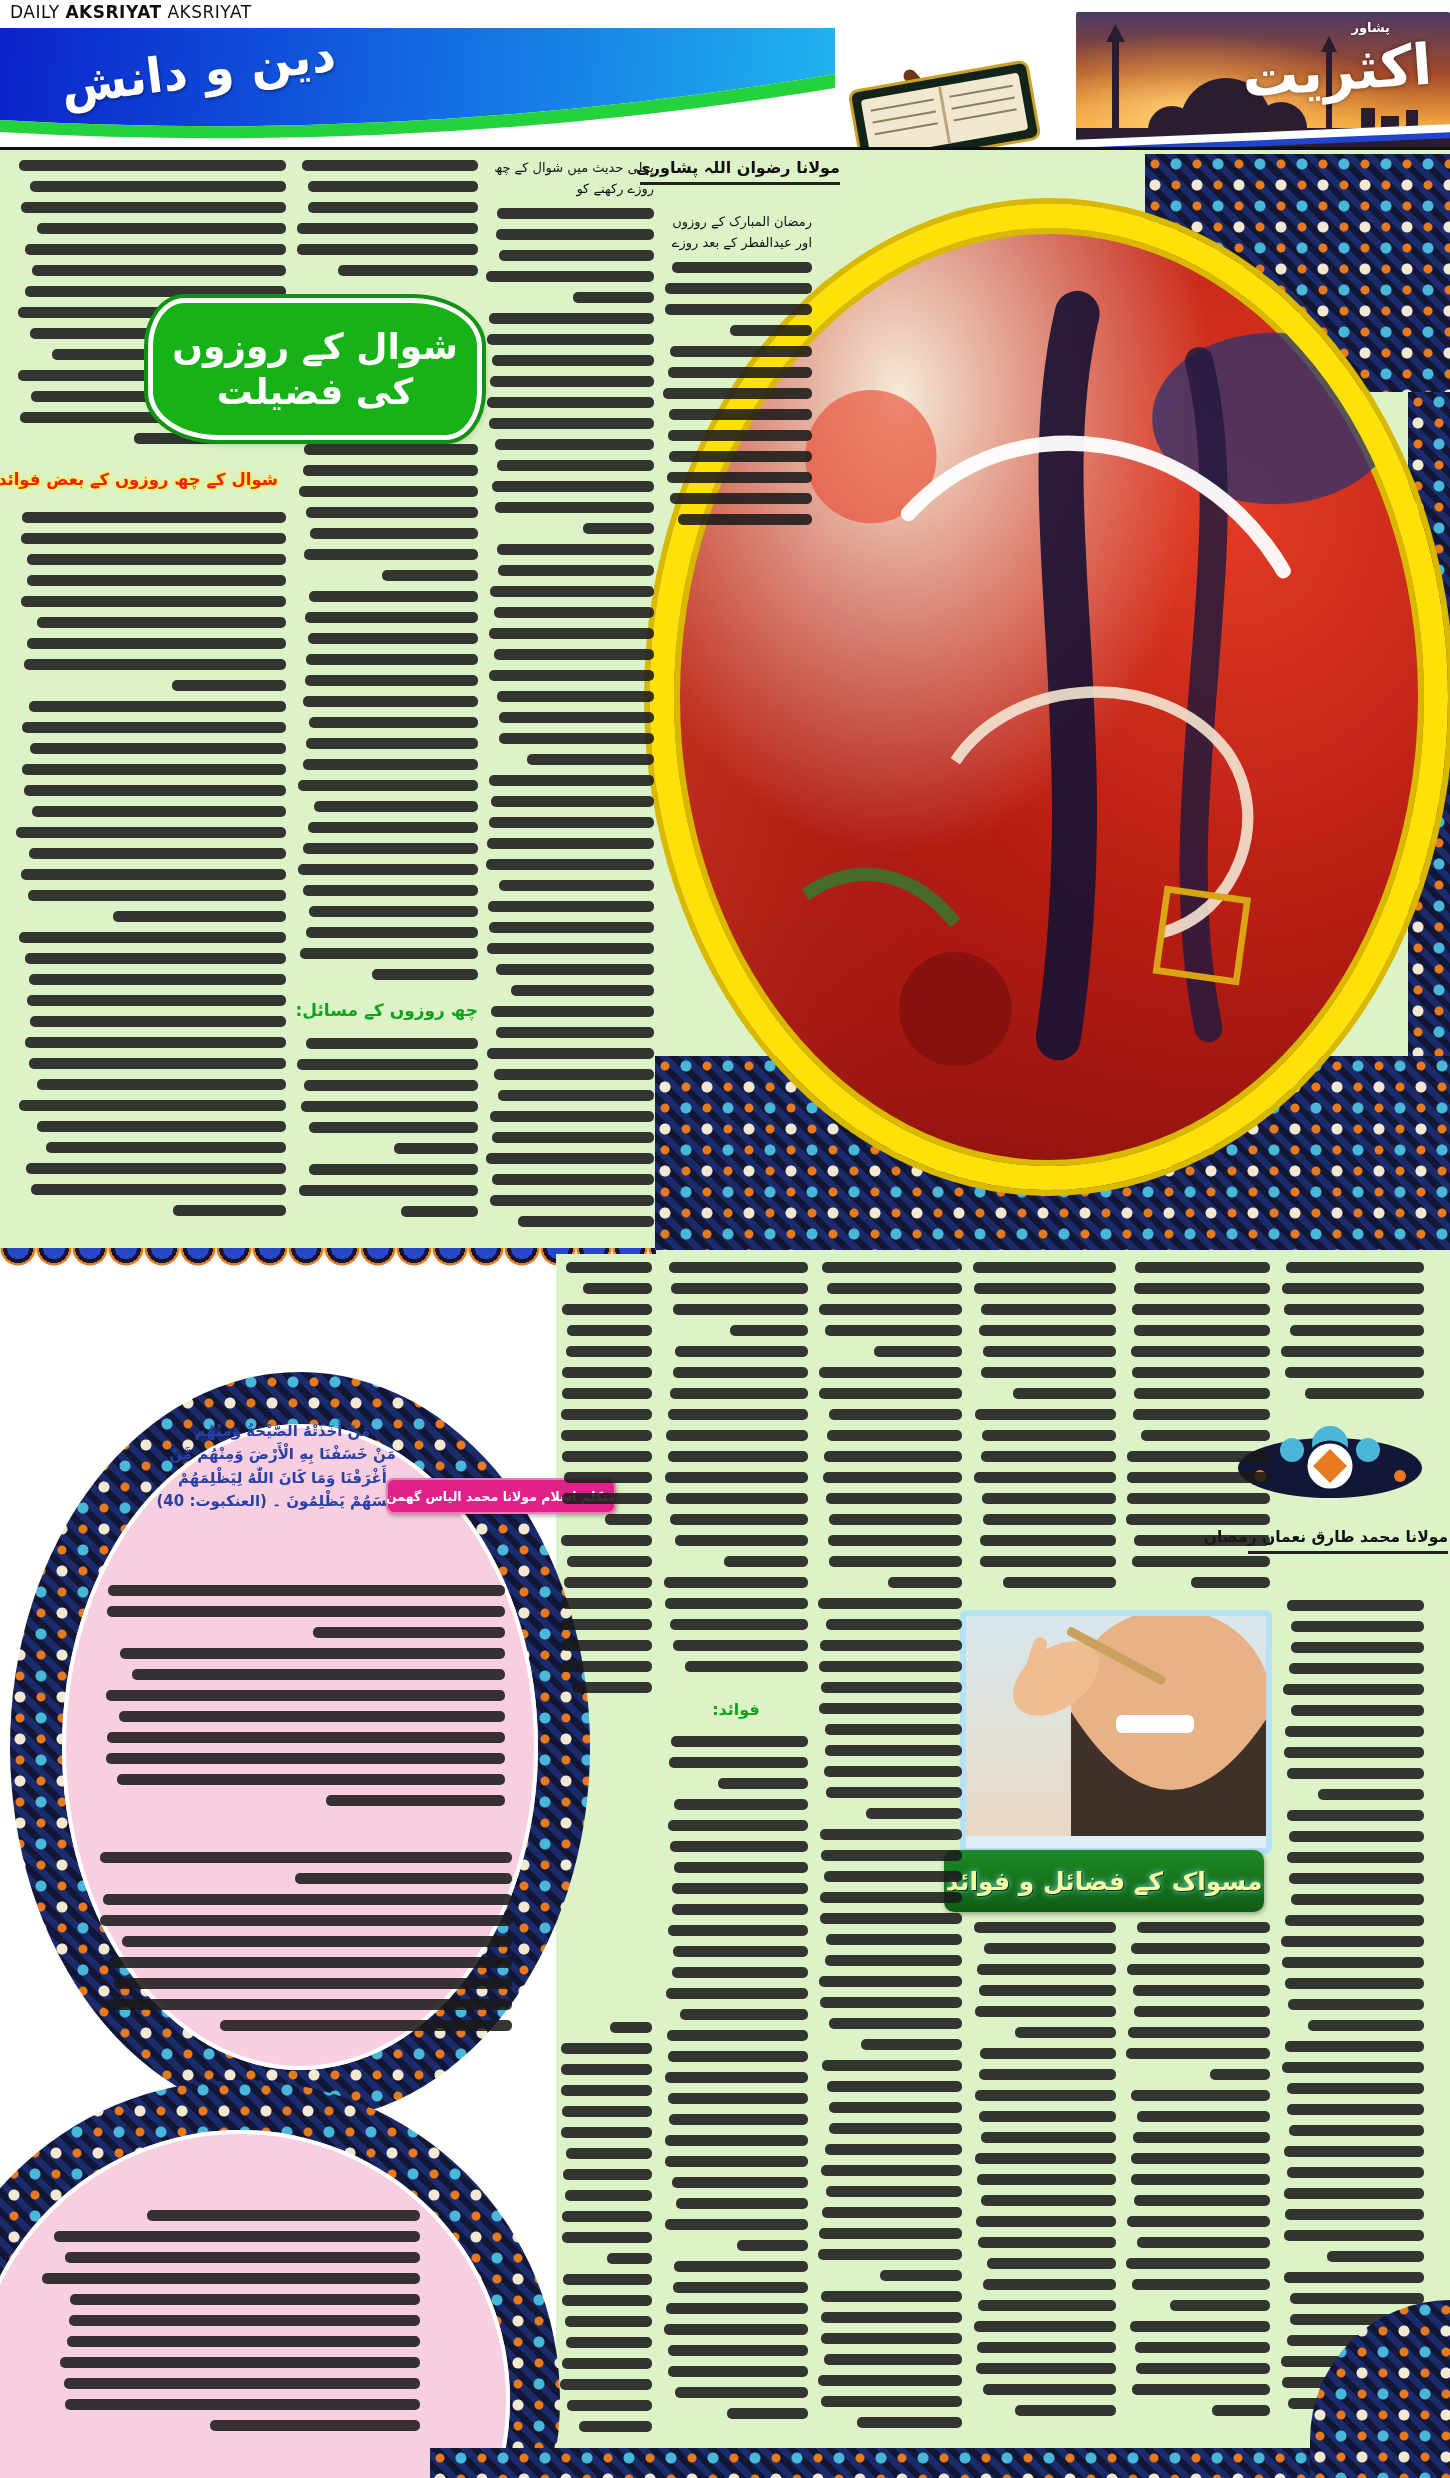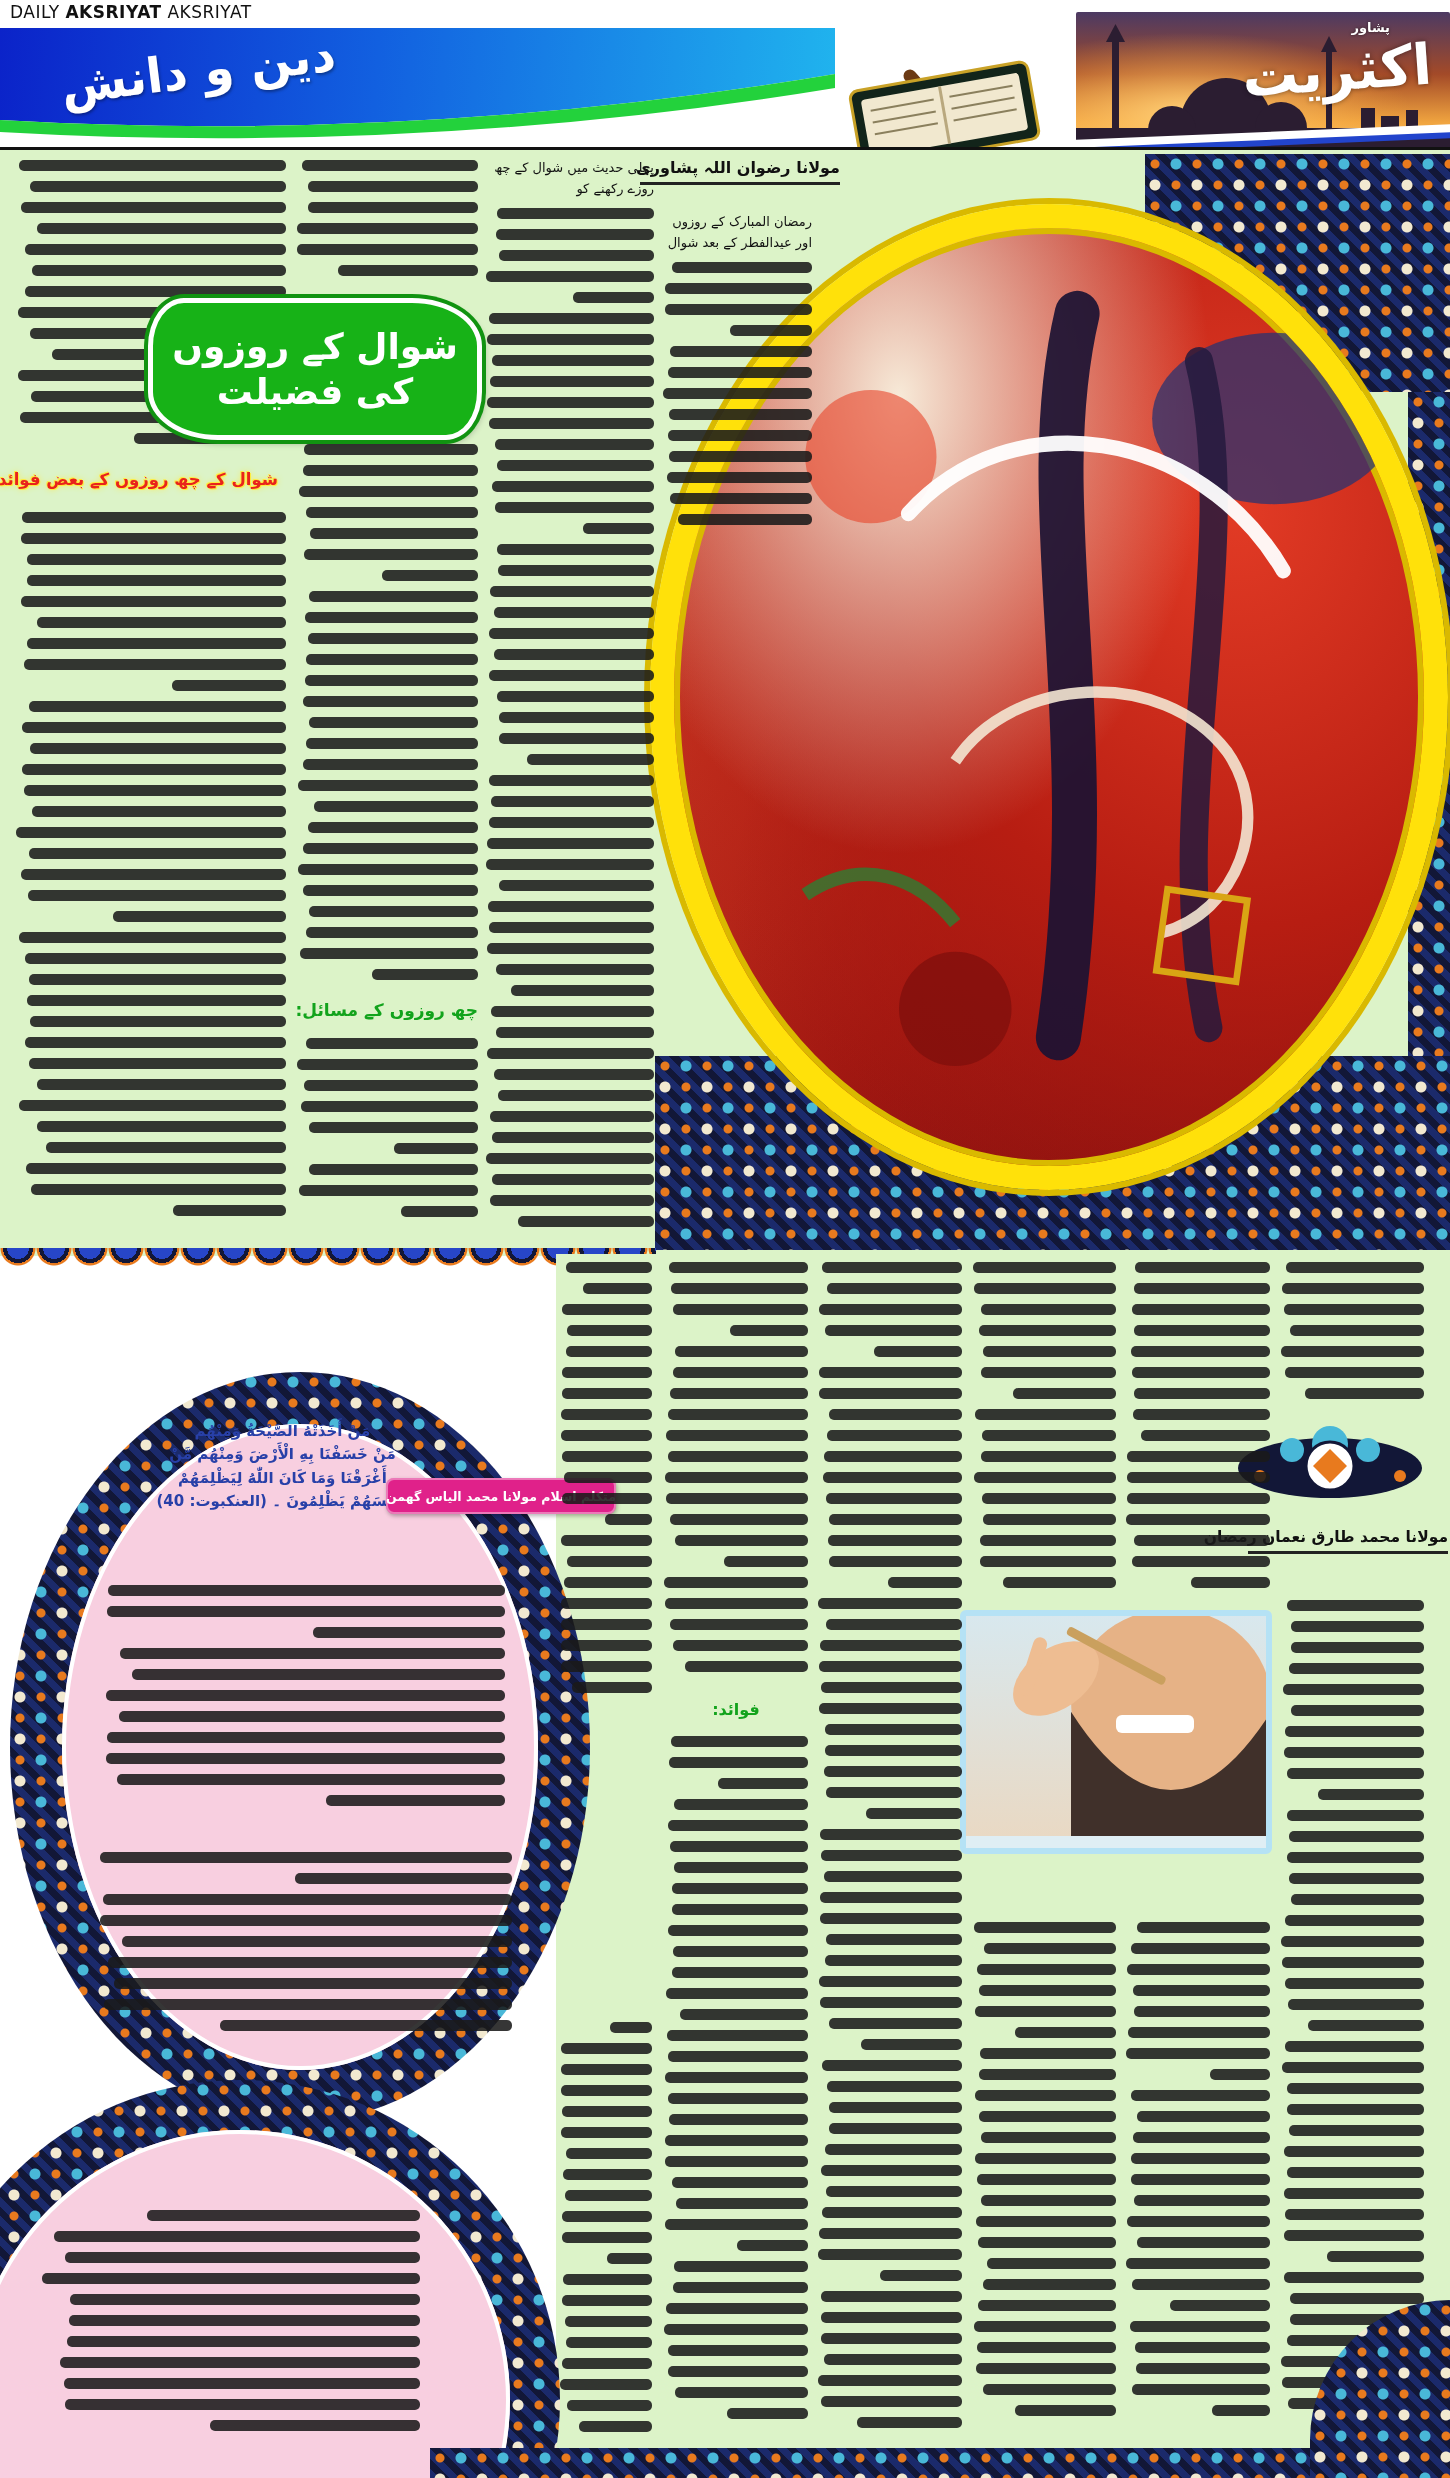--- a/index.html
+++ b/index.html
@@ -327,21 +327,21 @@
       <div class="tline" style="width: 95.0614%;"></div>
       <div class="tline" style="width: 93.0421%;"></div>
       <div class="tline" style="width: 97.3365%;"></div>
       <div class="tline" style="width: 96.2993%;"></div>
       <div class="tline" style="width: 99.8693%;"></div>
       <div class="tline" style="width: 96.688%;"></div>
       <div class="tline" style="width: 97.3759%;"></div>
       <div class="tline" style="width: 80.7781%;"></div>
     </div>
 
-  <div class="abs snippet rtl" style="left:660px;top:212px;width:152px;height:46px;">رمضان المبارک کے روزوں اور عیدالفطر کے بعد شوال</div>
+  <div class="abs snippet rtl" style="left:660px;top:212px;width:152px;height:46px;">رمضان المبارک کے روزوں اور عیدالفطر کے بعد روزے</div>
   <div class="abs tcol" style="left:660px;top:262px;width:152px;height:286px;">
       <div class="tline" style="width: 92.3955%;"></div>
       <div class="tline" style="width: 96.7812%;"></div>
       <div class="tline" style="width: 96.9024%;"></div>
       <div class="tline" style="width: 53.9303%;"></div>
       <div class="tline" style="width: 93.4235%;"></div>
       <div class="tline" style="width: 95.0519%;"></div>
       <div class="tline" style="width: 98.1762%;"></div>
       <div class="tline" style="width: 93.9626%;"></div>
       <div class="tline" style="width: 94.6776%;"></div>
@@ -572,20 +572,23 @@
         </linearGradient>
       </defs>
       <rect width="300" height="218" fill="url(#pbg)"></rect>
       <ellipse cx="205" cy="85" rx="100" ry="92" fill="#e6b286"></ellipse>
       <path d="M105,95 Q205,250 305,95 L305,218 L105,218 Z" fill="#40302a"></path>
       <rect x="150" y="98" width="78" height="18" rx="6" fill="#ffffff"></rect>
       <ellipse cx="90" cy="62" rx="48" ry="30" fill="#eebd92" transform="rotate(-35 90 62)"></ellipse>
       <rect x="60" y="20" width="14" height="60" rx="7" fill="#eebd92" transform="rotate(18 67 50)"></rect>
       <rect x="95" y="35" width="110" height="9" rx="4" fill="#caa05e" transform="rotate(28 150 40)"></rect>
     </svg>
+  </div>
+  <div class="abs mbanner" style="left:944px;top:1850px;width:320px;height:62px;">
+    <span class="rtl">مسواک کے فضائل و فوائد</span>
   </div>
 
   <div class="abs tcol" style="left:818px;top:1262px;width:144px;height:1180px;">
       <div class="tline" style="width: 97.365%;"></div>
       <div class="tline" style="width: 93.5674%;"></div>
       <div class="tline" style="width: 99.271%;"></div>
       <div class="tline" style="width: 94.8501%;"></div>
       <div class="tline" style="width: 60.8784%;"></div>
       <div class="tline" style="width: 99.4041%;"></div>
       <div class="tline" style="width: 99.2804%;"></div>

